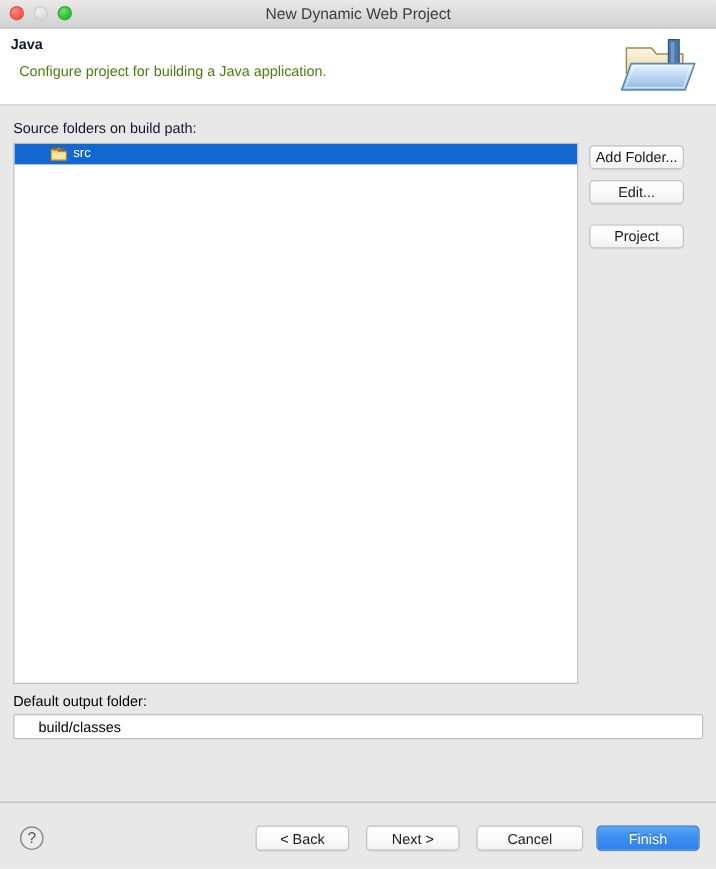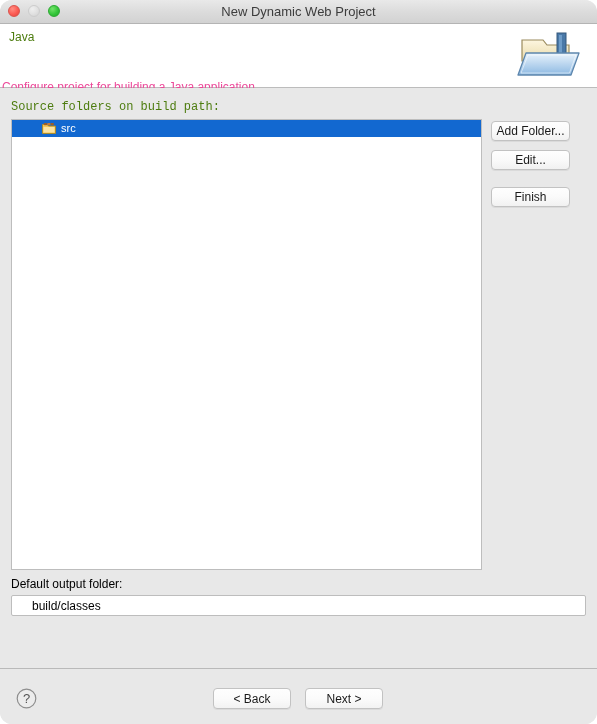--- a/index.html
+++ b/index.html
@@ -11,21 +11,20 @@
     font-family: "Liberation Sans", "DejaVu Sans", sans-serif;
     -webkit-font-smoothing: antialiased;
   }
   #window {
     position: relative;
     width: 597px;
     height: 724px;
     overflow: hidden;
     background: #e8e8e8;
     box-sizing: border-box;
-    border-radius: 12px;
   }
 
   
   #titlebar {
     position: absolute;
     left: 0; top: 0;
     width: 597px; height: 24px;
     background: linear-gradient(to bottom, #e9e9e9 0%, #dcdcdc 50%, #d2d2d2 100%);
     border-bottom: 1px solid #b4b4b4;
     box-sizing: border-box;
@@ -70,49 +69,47 @@
     left: 0; top: 24px;
     width: 597px; height: 64px;
     background: #ffffff;
     border-bottom: 1px solid #bcbcbc;
     box-sizing: border-box;
   }
   #header-title {
     position: absolute;
     left: 9px; top: 6px;
     font-size: 12px;
-    font-weight: normal;
+    font-weight: bold;
+    color: #0f172a;
+  }
+  #header-desc {
+    position: absolute;
+    left: 16px; top: 28px;
+    font-size: 12px;
     color: #4d7c0f;
-  }
-  #header-desc {
-    position: absolute;
-    left: 2px; top: 28px;
-    font-size: 12px;
-    color: #ec4899;
-    margin-top: 28px;
   }
   #header-icon {
     position: absolute;
     right: 8px; top: 3px;
     width: 76px; height: 56px;
   }
 
   
   #body {
     position: absolute;
     left: 0; top: 88px;
     width: 597px; height: 580px;
     background: #e8e8e8;
   }
   #src-label {
     position: absolute;
     left: 11px; top: 12px;
     font-size: 12px;
-    color: #4d7c0f;
-    font-family: Liberation Mono, monospace;
+    color: #0f172a;
   }
 
   
   #folder-list {
     position: absolute;
     left: 11px; top: 31px;
     width: 471px; height: 451px;
     background: #ffffff;
     border: 1px solid #bdbdbd;
     box-sizing: border-box;
@@ -277,31 +274,33 @@
             <rect x="5.4" y="1" width="3" height="2.2" rx="0.4" fill="#c97a33"></rect>
             <rect x="8.8" y="1" width="3" height="2.2" rx="0.4" fill="#9a5f2a"></rect>
           </svg>
         </span>
         <span class="row-label">src</span>
       </div>
     </div>
 
     <div class="side-btn" id="btn-add-folder">Add Folder...</div>
     <div class="side-btn" id="btn-edit">Edit...</div>
-    <div class="side-btn" id="btn-remove">Finish</div>
+    <div class="side-btn" id="btn-remove">Project</div>
 
     <div id="out-label">Default output folder:</div>
     <input id="out-input" type="text" value="build/classes" style="">
   </div>
 
   <div id="footer"></div>
 
   <div id="help-btn">
     <svg width="21" height="21" viewBox="0 0 21 21" xmlns="http://www.w3.org/2000/svg">
       <circle cx="10.5" cy="10.5" r="9.3" fill="#ececec" stroke="#8e8e8e" stroke-width="1.2"></circle>
       <text x="10.5" y="14.8" text-anchor="middle" font-family="Liberation Sans, sans-serif" font-size="13" fill="#555555">?</text>
     </svg>
   </div>
 
   <div class="foot-btn" id="btn-back">&lt; Back</div>
   <div class="foot-btn" id="btn-next">Next &gt;</div>
+  <div class="foot-btn" id="btn-cancel">Cancel</div>
+  <div class="foot-btn" id="btn-finish">Finish</div>
 
 </div>
 
 </body></html>

